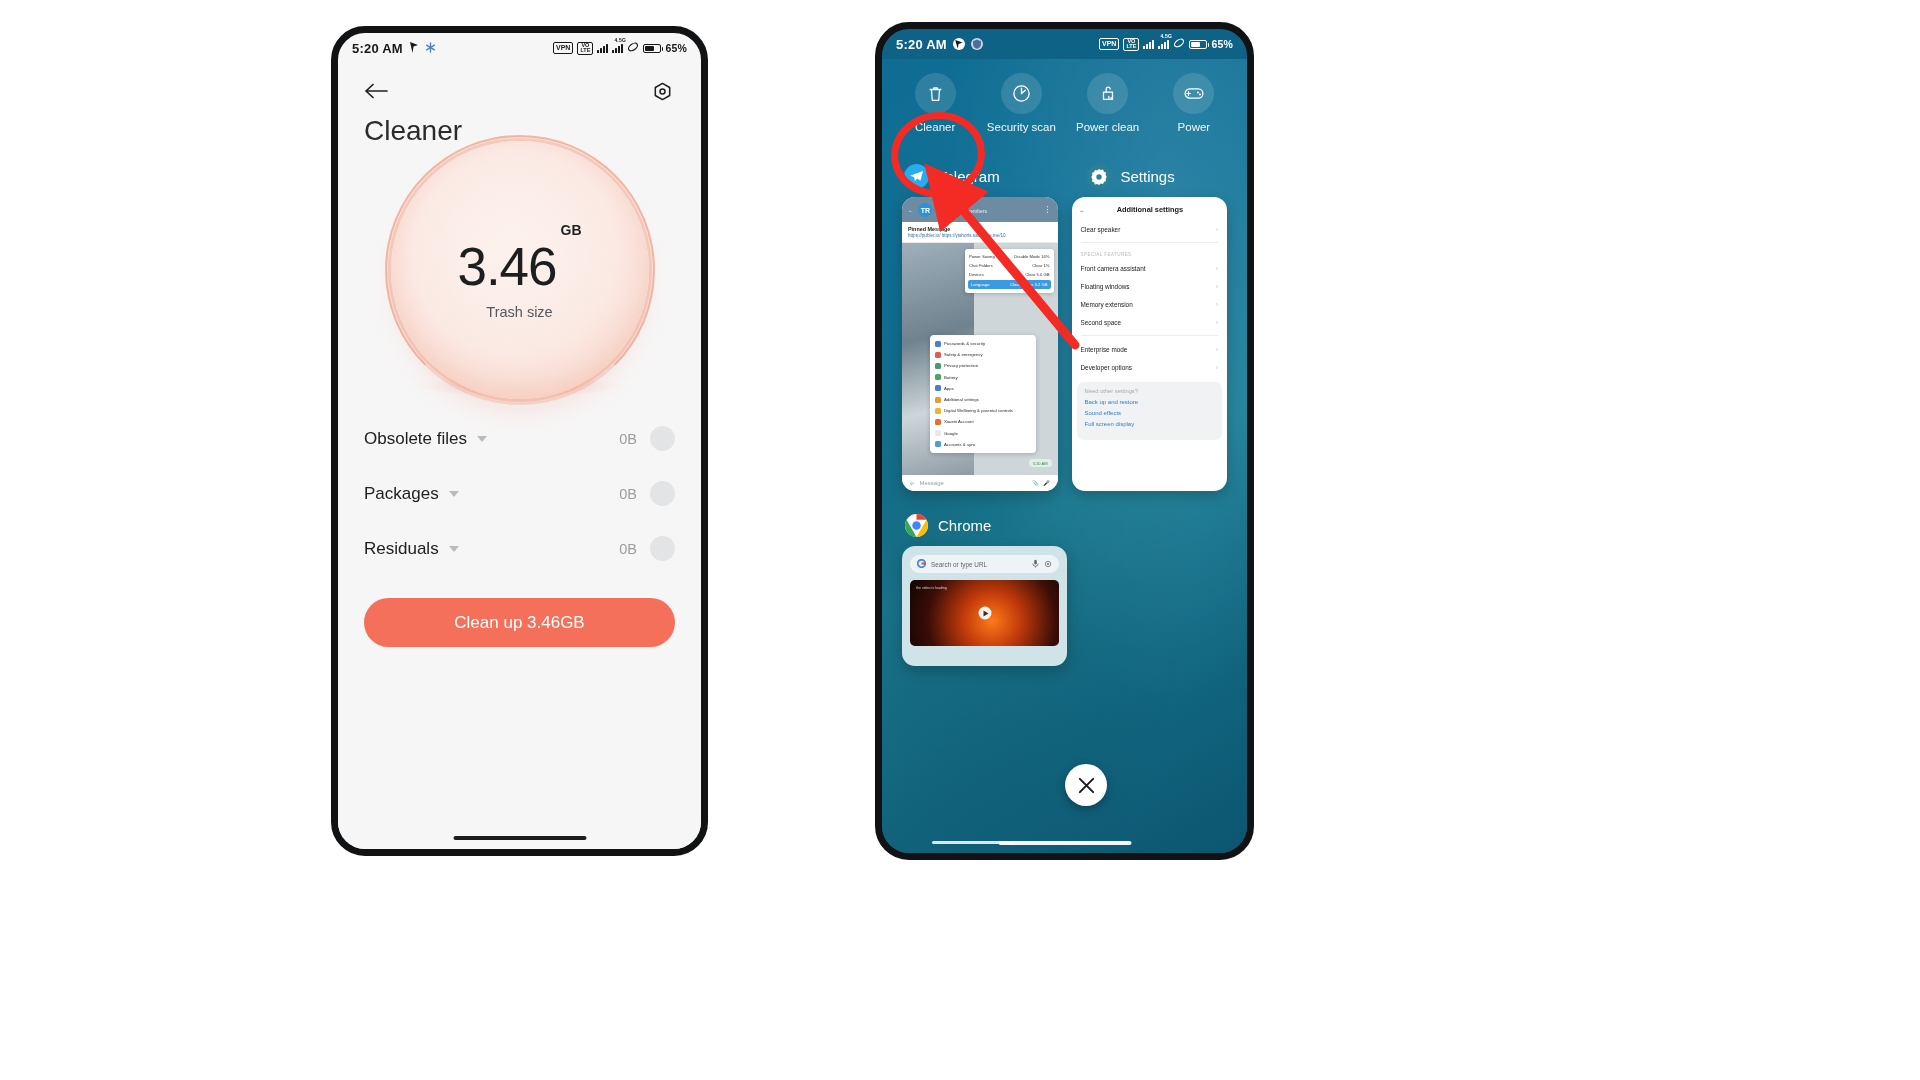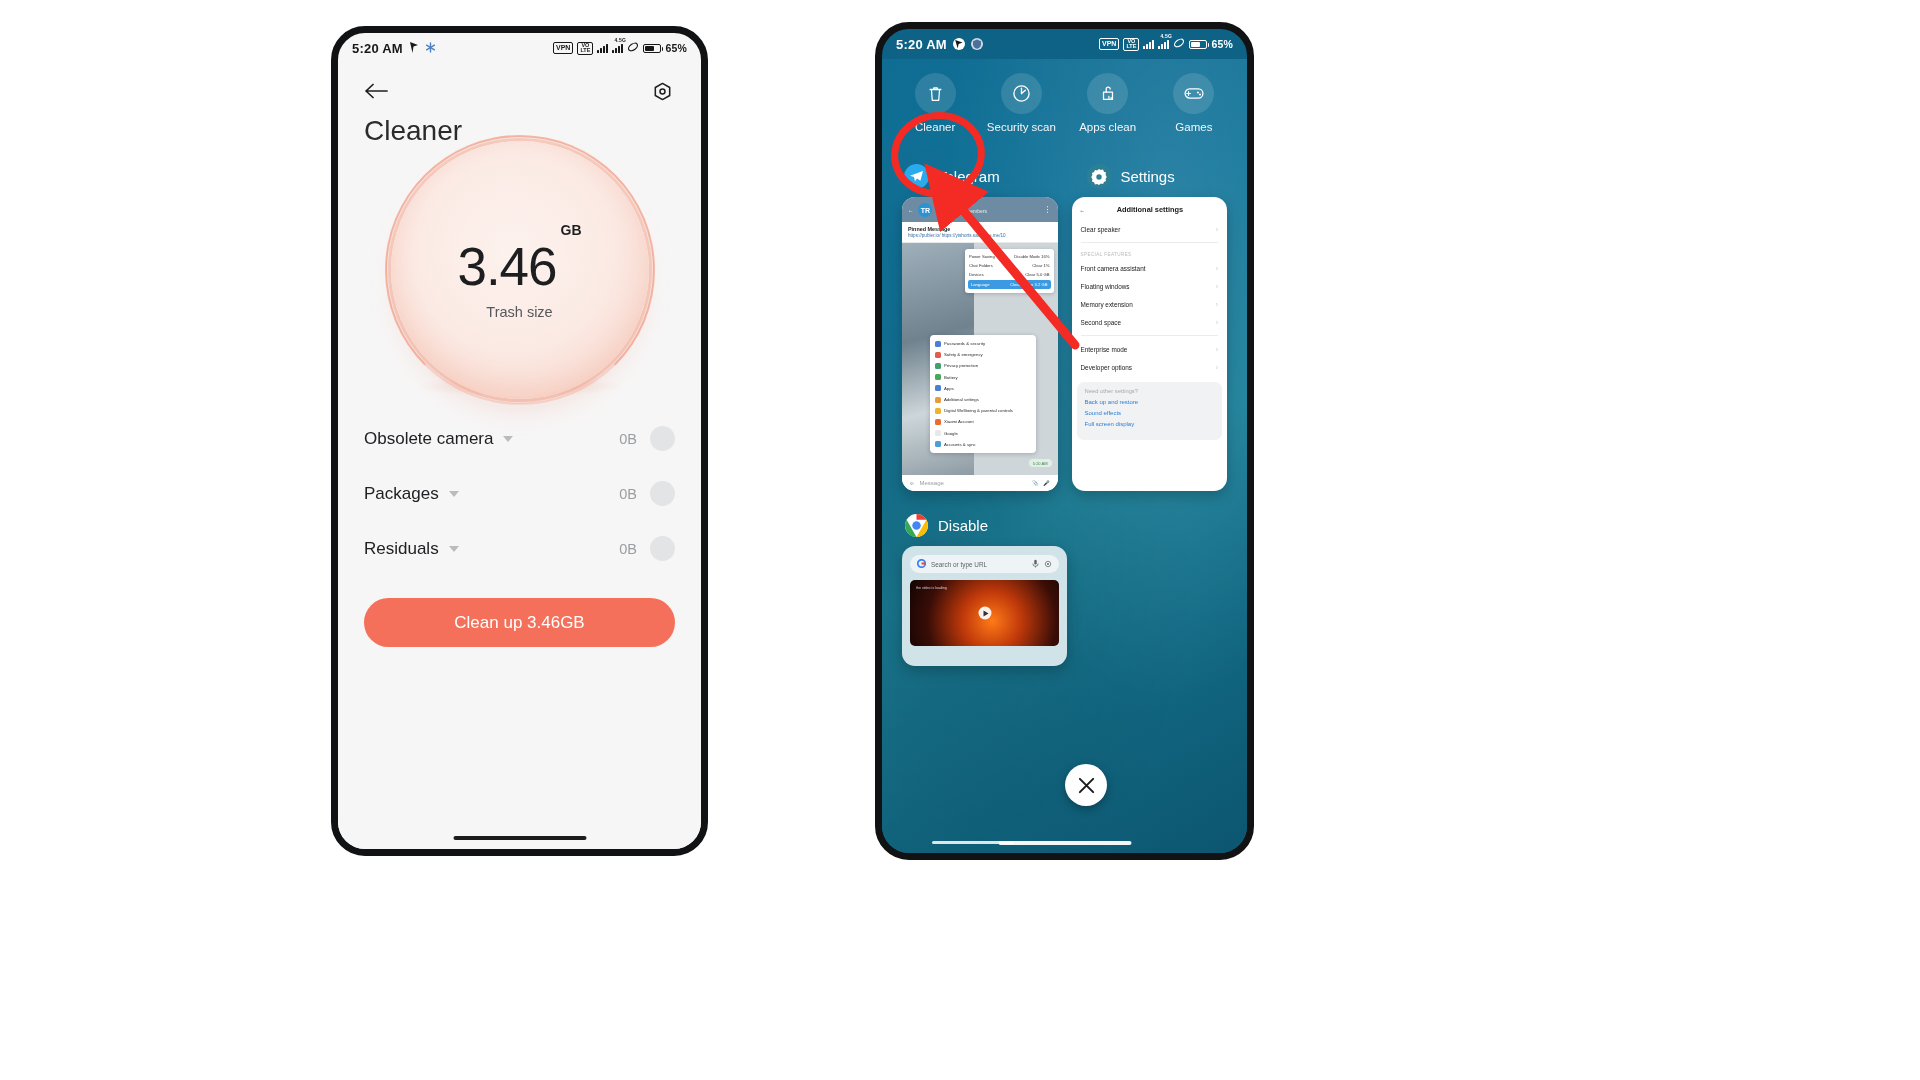--- a/index.html
+++ b/index.html
@@ -289,21 +289,21 @@
             <span class="g-unit">GB</span>
           </div>
           <div class="g-sub">Trash size</div>
         </div>
       </div>
 
       <div class="cl-list">
 
 
         <div class="cl-row">
-          <span class="cl-name">Obsolete camera</span>
+          <span class="cl-name">Obsolete files</span>
           <span class="caret"></span>
           <span class="cl-size">0B</span>
           <span class="cl-check off"></span>
         </div>
 
         <div class="cl-row">
           <span class="cl-name">Packages</span>
           <span class="caret"></span>
           <span class="cl-size">0B</span>
           <span class="cl-check off"></span>
@@ -398,32 +398,32 @@
 scan</div>
         </div>
         <div class="qa">
           <div class="qa-circ">
             <svg width="18" height="18" viewBox="0 0 20 20">
               <path d="M5 8 H15 V16 H5 Z" fill="none" stroke="#fff" stroke-width="1.4" stroke-linejoin="round"></path>
               <path d="M8 8 V4.5 A2.2 2.2 0 0 1 12.4 4.5" fill="none" stroke="#fff" stroke-width="1.4" stroke-linecap="round"></path>
               <path d="M11 12.5 V16 M13.5 13.8 V16" stroke="#fff" stroke-width="1.3" stroke-linecap="round"></path>
             </svg>
           </div>
-          <div class="qa-label">Apps clean</div>
+          <div class="qa-label">Power clean</div>
         </div>
         <div class="qa">
           <div class="qa-circ">
             <svg width="20" height="15" viewBox="0 0 22 16">
               <rect x="1.2" y="3" width="19.6" height="10" rx="5" fill="none" stroke="#fff" stroke-width="1.4"></rect>
               <path d="M5 6 V10 M3 8 H7" stroke="#fff" stroke-width="1.3" stroke-linecap="round"></path>
               <circle cx="15.3" cy="7" r="1.1" fill="#fff"></circle>
                 <circle cx="17.6" cy="9.2" r="1.1" fill="#fff"></circle>
             </svg>
           </div>
-          <div class="qa-label">Games</div>
+          <div class="qa-label">Power</div>
         </div>
       </div>
 
       <div class="sec" style="margin-top:30px;">
         <div style="display:flex;">
           <div style="width:50%;">
             <div class="sec-head">
               <div class="app-ico" style="background:#2aabee">
                 <svg width="15" height="13" viewBox="0 0 16 14">
                     <path d="M15 1 L1 6.2 L5.3 7.6 L6.3 12 L8.6 9.1 L12.2 11.6 Z" fill="#fff"></path>
@@ -583,21 +583,21 @@
         <div class="sec-head">
           <div class="app-ico">
             <svg width="25" height="25" viewBox="0 0 24 24">
               <circle cx="12" cy="12" r="11" fill="#fff"></circle>
               <path d="M12 1 A11 11 0 0 1 21.5 6.5 L12 6.5 Z" fill="#ea4335"></path>
               <path d="M21.5 6.5 A11 11 0 0 1 12 23 L16.7 14.8 Z" fill="#fbbc05"></path>
               <path d="M12 23 A11 11 0 0 1 2.5 6.5 L7.3 14.8 Z" fill="#34a853"></path>
               <circle cx="12" cy="12" r="4.6" fill="#4285f4" stroke="#fff" stroke-width="1"></circle>
             </svg>
           </div>
-          <span class="app-name">Disable</span>
+          <span class="app-name">Chrome</span>
         </div>
         <div class="cards">
           <div class="card ch-card" style="height:120px;">
             <div class="ch-omni">
               <span>
                 <svg width="9" height="9" viewBox="0 0 12 12">
                     <circle cx="6" cy="6" r="5" fill="none" stroke="#4285f4" stroke-width="2.4"></circle>
                     <path d="M6 6 H11" stroke="#ea4335" stroke-width="2.4"></path>
                   </svg>
               </span>

